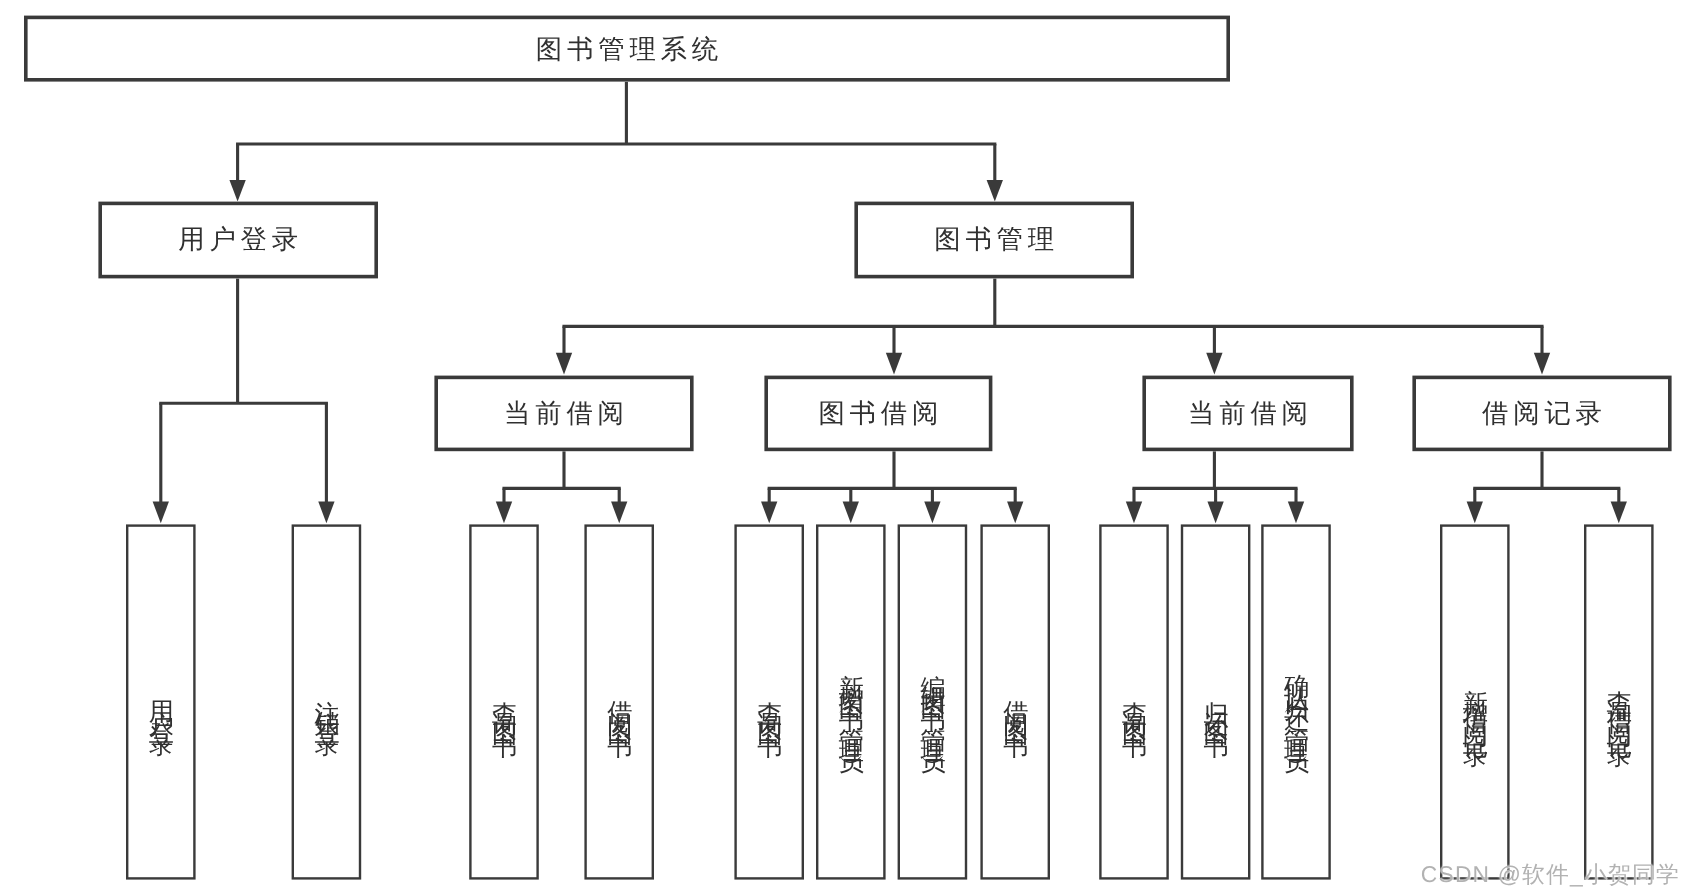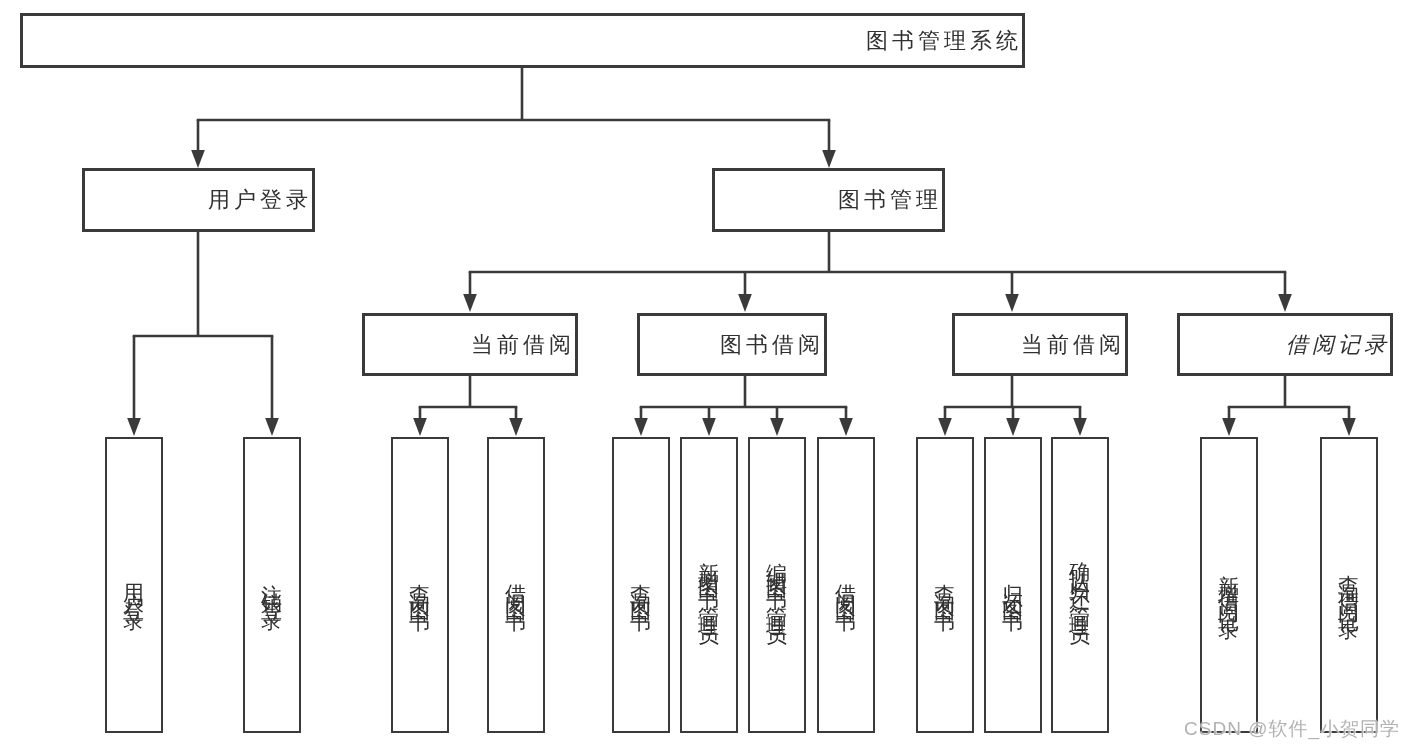--- a/index.html
+++ b/index.html
@@ -18,21 +18,21 @@
     overflow:hidden;
   }
   svg.connectors{
     position:absolute;left:0;top:0;width:1405px;height:747px;
     pointer-events:none;
   }
   .hbox{
     position:absolute;
     background:var(--bg);
     border:3px solid var(--line);
-    display:flex;align-items:center;justify-content:flex-end;
+    display:flex;align-items:center;justify-content:center;
   }
   .hlabel{
     font-size:22px;color:var(--text);
     letter-spacing:4px;text-indent:4px;
     white-space:nowrap;
   }
   .vbox{
     position:absolute;
     top:437px;width:58px;height:296px;
     background:var(--bg);
@@ -131,21 +131,21 @@
 
   <div class="hbox" style="left:362px;top:313px;width:216px;height:63px;">
     <span class="hlabel">当前借阅</span>
   </div>
   <div class="hbox" style="left:637px;top:313px;width:190px;height:63px;">
     <span class="hlabel">图书借阅</span>
   </div>
   <div class="hbox" style="left:952px;top:313px;width:176px;height:63px;">
     <span class="hlabel">当前借阅</span>
   </div>
-  <div class="hbox" style="left:1177px;top:313px;width:216px;height:63px;font-style:italic;">
+  <div class="hbox" style="left:1177px;top:313px;width:216px;height:63px;">
     <span class="hlabel">借阅记录</span>
   </div>
 
   <div class="vbox" style="left:105px;">
     <span class="vlabel">用户登录</span>
   </div>
   <div class="vbox" style="left:243px;">
     <span class="vlabel">注销登录</span>
   </div>
 

